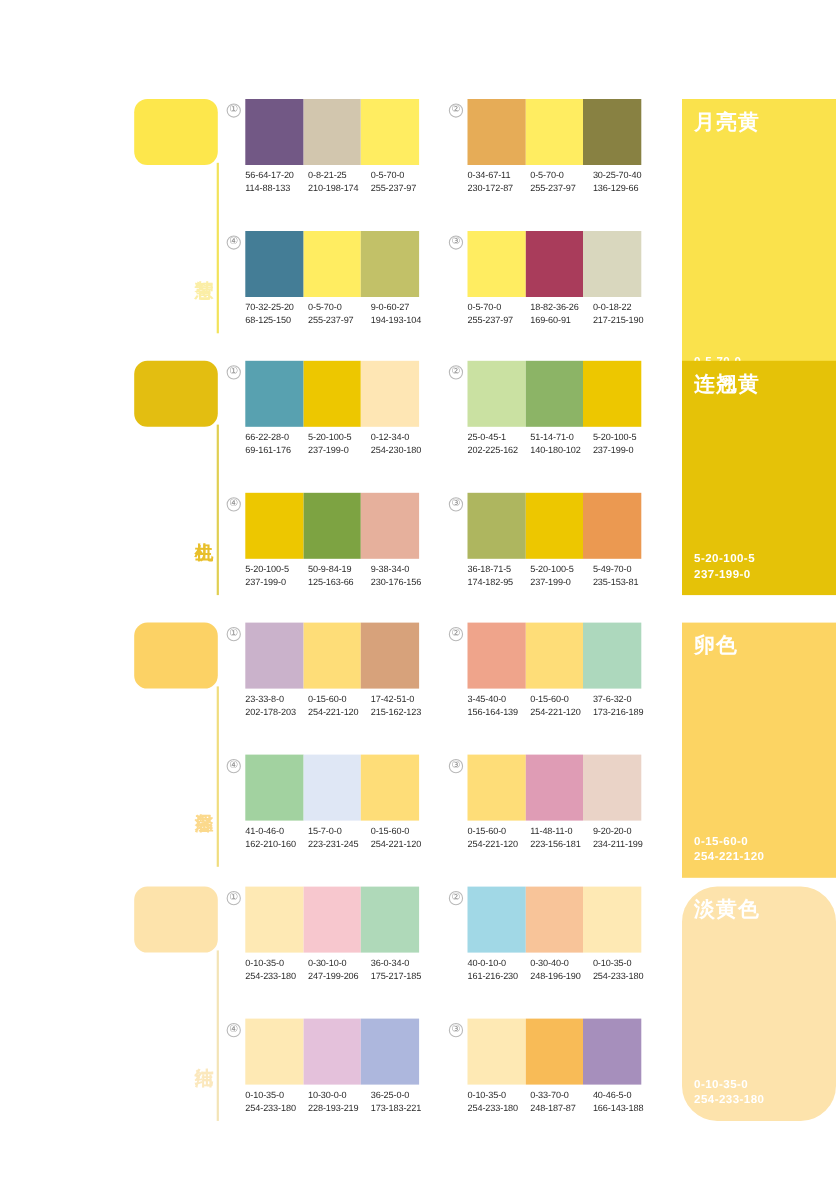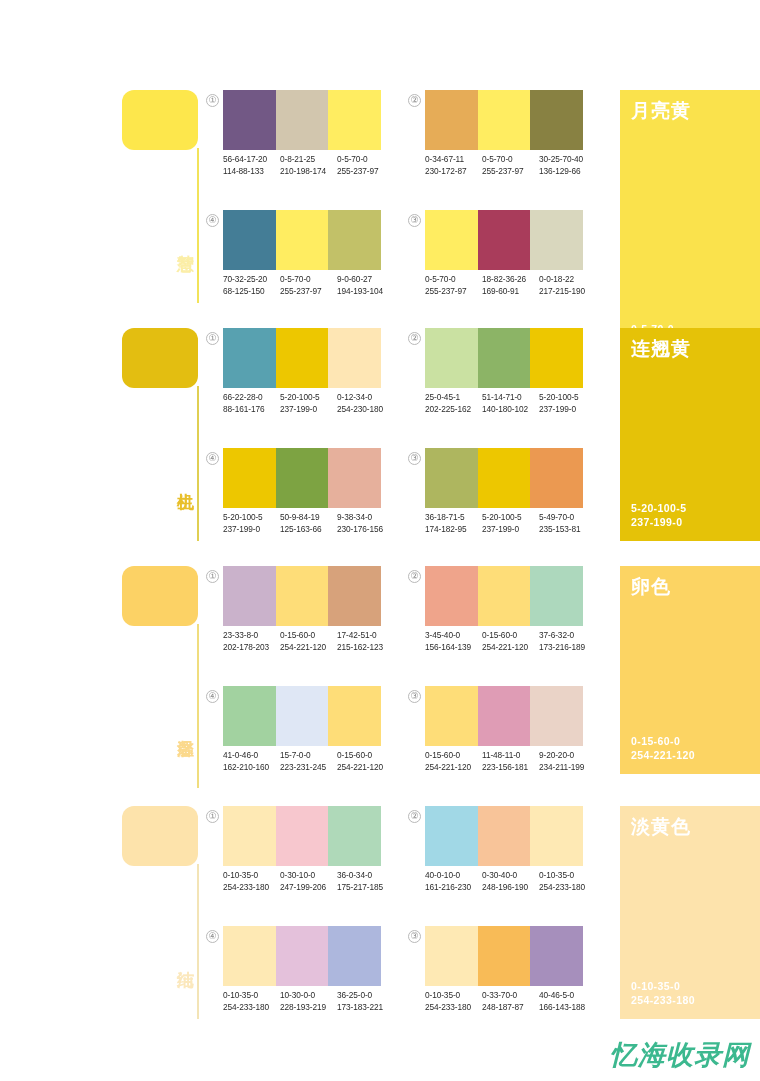--- a/index.html
+++ b/index.html
@@ -250,21 +250,21 @@
         <div class="group c1 r1">
           <div class="group-num">①</div>
           <div class="swatches">
             <div class="swatch" style="background: rgb(88, 161, 176);"></div>
             <div class="swatch" style="background: rgb(237, 199, 0);"></div>
             <div class="swatch" style="background: rgb(254, 230, 180);"></div>
           </div>
           <div class="codes">
             <div class="code-col">
               <div class="code-line">66-22-28-0</div>
-              <div class="code-line">88-161-176</div>
+              <div class="code-line">69-161-176</div>
             </div>
             <div class="code-col">
               <div class="code-line">5-20-100-5</div>
               <div class="code-line">237-199-0</div>
             </div>
             <div class="code-col">
               <div class="code-line">0-12-34-0</div>
               <div class="code-line">254-230-180</div>
             </div>
           </div>
@@ -431,21 +431,21 @@
               <div class="code-line">11-48-11-0</div>
               <div class="code-line">223-156-181</div>
             </div>
             <div class="code-col">
               <div class="code-line">9-20-20-0</div>
               <div class="code-line">234-211-199</div>
             </div>
           </div>
         </div>
       </div>
-      <div class="feature" style="background: rgb(252, 212, 99); height: 208px;">
+      <div class="feature" style="background: rgb(252, 212, 99); height: 232px;">
         <div class="feature-name">卵色</div>
         <div class="feature-codes">
           <div class="feature-code-line">0-15-60-0</div>
           <div class="feature-code-line">254-221-120</div>
         </div>
       </div>
     </div>
     <div class="section" style="top: 806px; height: 213px;">
       <div class="family-tab" style="background: rgb(253, 227, 171);"></div>
       <div class="family-rule" style="background: rgb(243, 228, 182); height: 155px;"></div>
@@ -533,22 +533,21 @@
               <div class="code-line">0-33-70-0</div>
               <div class="code-line">248-187-87</div>
             </div>
             <div class="code-col">
               <div class="code-line">40-46-5-0</div>
               <div class="code-line">166-143-188</div>
             </div>
           </div>
         </div>
       </div>
-      <div class="feature" style="background: rgb(253, 227, 172); height: 213px;">
+      <div class="feature" style="background: rgb(253, 227, 172); height: 213px; border-radius: 32px;">
         <div class="feature-name">淡黄色</div>
         <div class="feature-codes">
           <div class="feature-code-line">0-10-35-0</div>
           <div class="feature-code-line">254-233-180</div>
         </div>
       </div>
     </div>
-    <div id="watermark" style="color: rgb(60, 184, 143);">忆海收录网</div>
   </div>
 
 </body></html>

